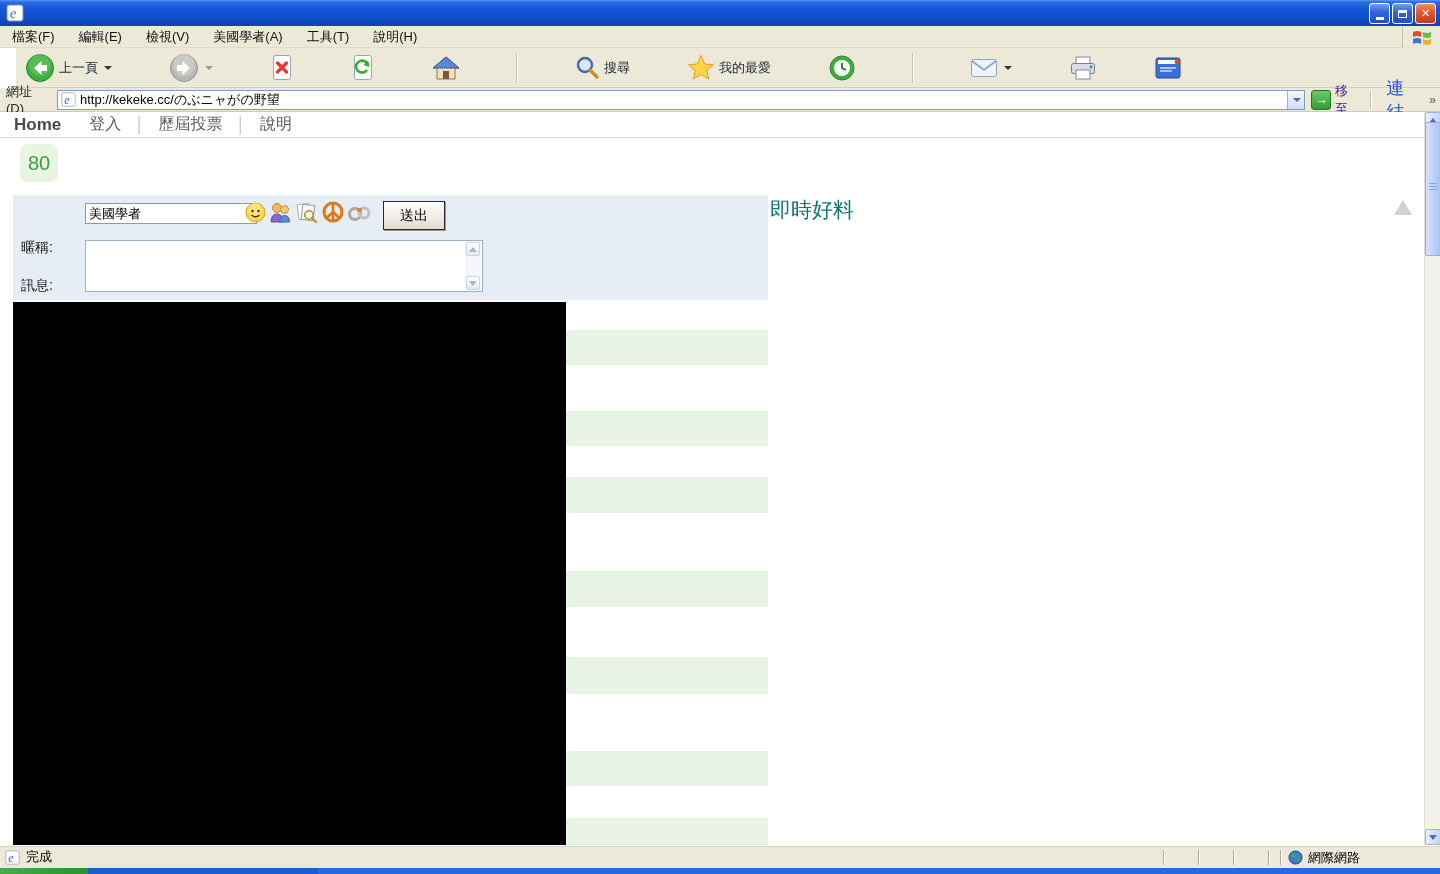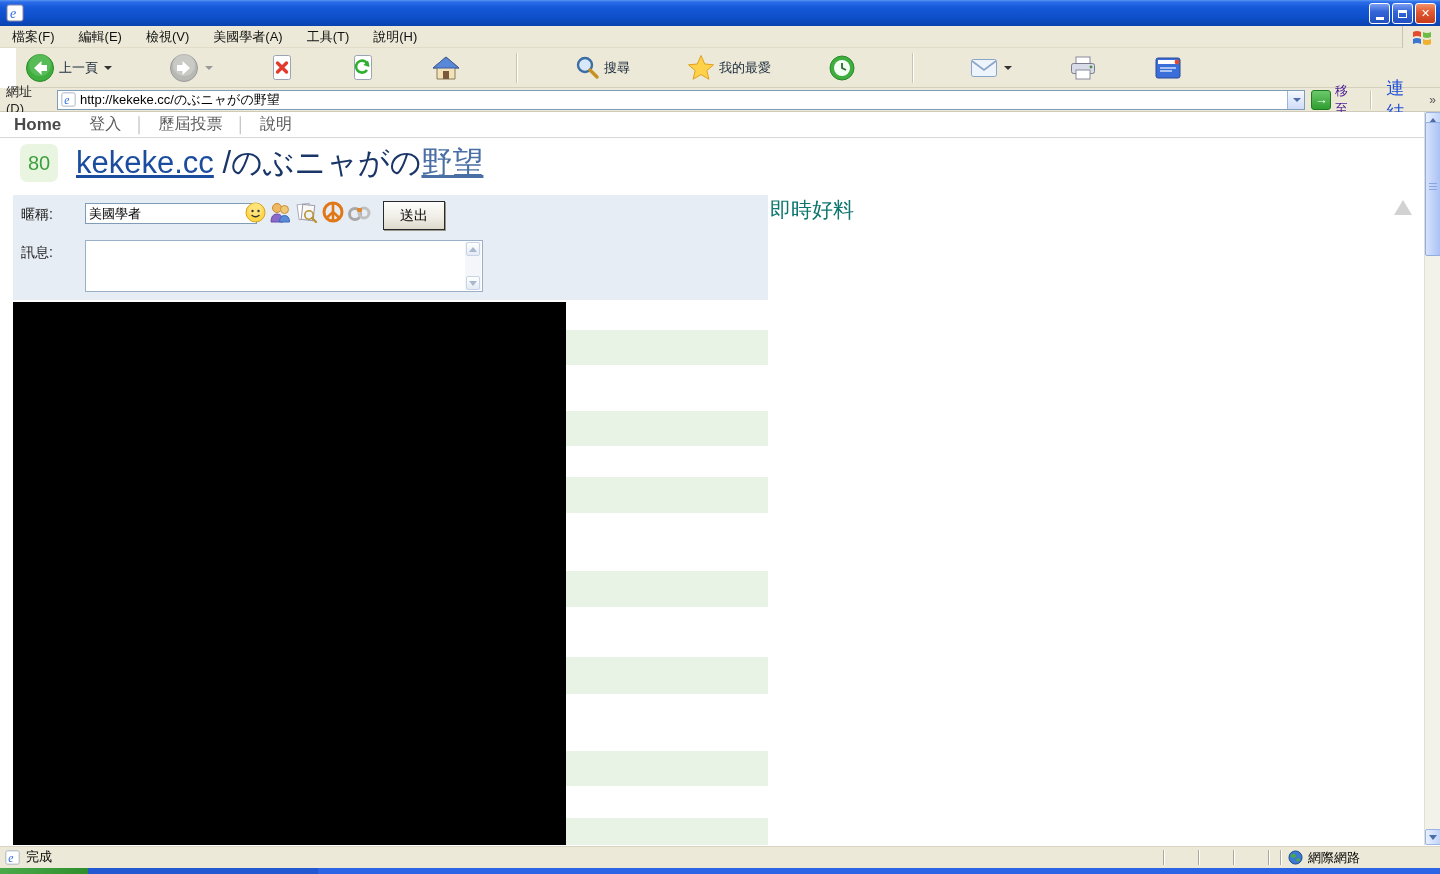--- a/index.html
+++ b/index.html
@@ -65,21 +65,21 @@
 
   .badge49 { position:absolute; left:20px; top:32px; width:38px; height:38px; background:#e9f5e1;
     border-radius:7px; display:flex; align-items:center; justify-content:center;
     color:#3fa03f; font-size:20px; }
   .pageheading { position:absolute; left:76px; top:30px; font-size:31px; white-space:nowrap; }
   .ph-site { color:#1b4d9e; text-decoration:underline; }
   .ph-mid { color:#1a3668; text-decoration:none; }
   .ph-tail { color:#4a6fa5; text-decoration:underline; }
 
   .formpanel { position:absolute; left:13px; top:83px; width:755px; height:105px; background:#e7edf4; }
-  .flabel { position:absolute; font-size:14px; color:#1a1a1a; }
+  .flabel { position:absolute; font-size:14px; color:#1a1a1a;margin-top:33px; }
   .nickinput { position:absolute; left:72px; top:8px; width:172px; height:21px; border:1px solid #7f9db9;
     font-size:13px; padding:1px 3px; font-family:"Liberation Sans",sans-serif; background:#fff; }
   .emorow { position:absolute; left:232px; top:6px; display:flex; gap:3px; align-items:center; }
   .submitbtn { position:absolute; left:370px; top:6px; width:62px; height:29px;
     background:linear-gradient(180deg,#fdfdfb,#f0eee6 55%,#ddd9cc); border:1px solid #2a2a2a;
     box-shadow:1px 1px 0 #9a978a; font-size:14px; color:#000; font-family:"Liberation Sans",sans-serif;
     display:flex; align-items:center; justify-content:center; }
   .msgarea { position:absolute; left:72px; top:45px; width:398px; height:52px; background:#fff;
     border:1px solid #9ab0c8; }
   .ta-scroll { position:absolute; right:1px; top:1px; width:16px; height:48px; background:#f4f6fa; }
@@ -273,23 +273,20 @@
   <div class="pagenav">
     <span class="pn-home">Home</span>
     <span class="pn-item">登入</span>
     <span class="pn-sep">│</span>
     <span class="pn-item">歷屆投票</span>
     <span class="pn-sep">│</span>
     <span class="pn-item">說明</span>
   </div>
 
   <div class="badge49">80</div>
-  <div class="pageheading">
-    <span class="ph-site">kekeke.cc</span><span class="ph-mid"> /のぶニャがの</span><span class="ph-tail">野望</span>
-  </div>
 
   <div class="formpanel">
     <span class="flabel" style="left:8px; top:11px;">暱稱:</span>
     <input class="nickinput" value="美國學者" style="">
     <div class="emorow">
       <svg width="21" height="21" viewBox="0 0 21 21">
         <circle cx="10.5" cy="10.5" r="9.5" fill="#ffd84a" stroke="#d8a020"></circle>
         <circle cx="10.5" cy="8" r="7" fill="#ffe88a" opacity="0.7"></circle>
         <circle cx="7.5" cy="9" r="1.2" fill="#333"></circle>
           <circle cx="13.5" cy="9" r="1.2" fill="#333"></circle>

